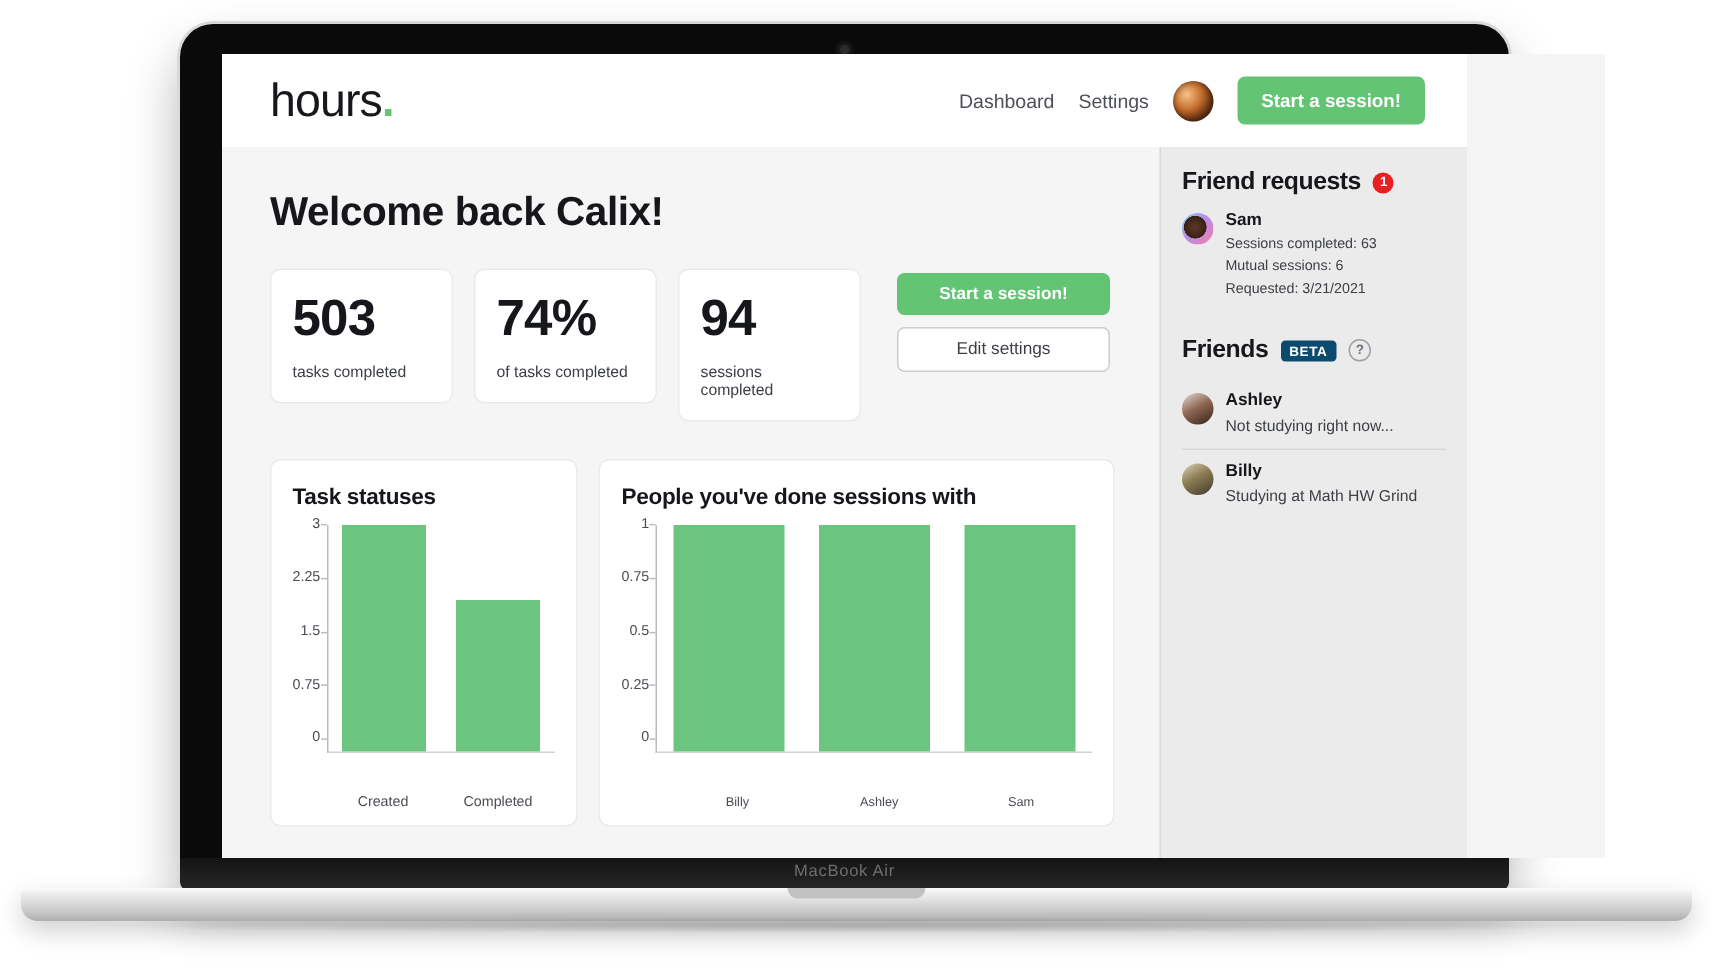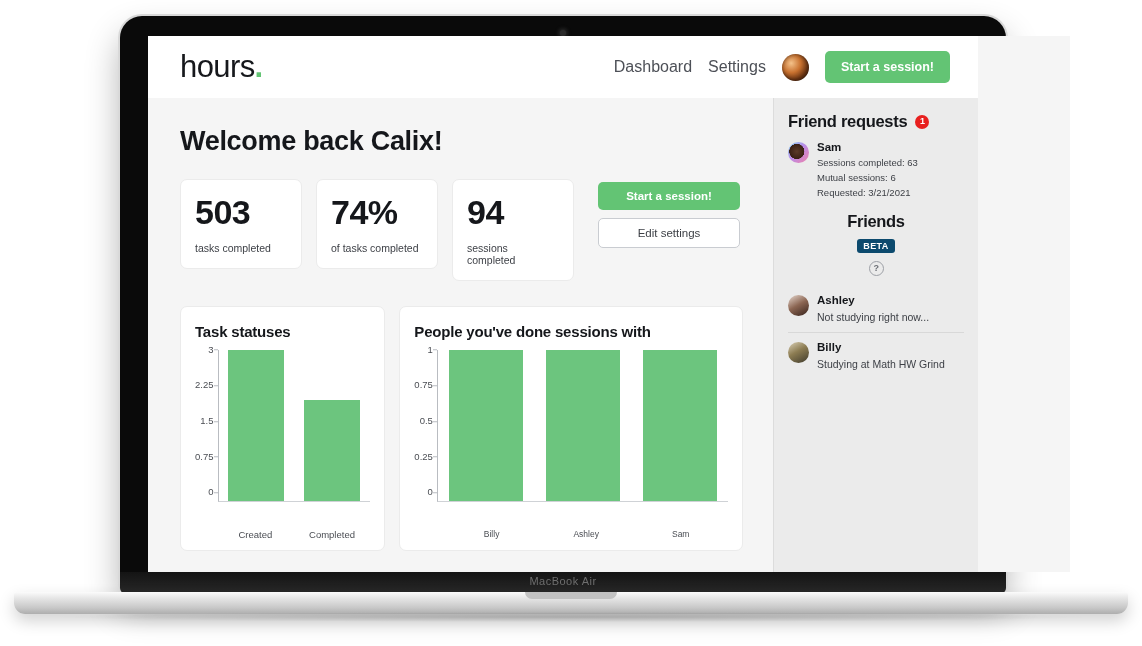--- a/index.html
+++ b/index.html
@@ -100,21 +100,21 @@
   }
   #brand-logo {
     font-size: 31px;
     letter-spacing: -0.6px;
     color: #16181c;
     font-weight: 400;
   }
   #brand-logo-dot { color: #63c474; font-weight: 700; }
   #header-nav { display: flex; align-items: center; gap: 16px; }
   .nav-link {
-    font-size: 16px;
+    font-size: 13px;
     color: #4d5057;
     text-decoration: none;
     cursor: pointer;
   }
   #header-avatar {
     width: 27px; height: 27px;
     border-radius: 50%;
     background:
       radial-gradient(circle at 34% 34%, #f4c28a 0%, #c8712f 38%, #6b3513 66%, #30170a 100%);
     box-shadow: inset 0 0 4px rgba(0,0,0,0.5);
@@ -331,21 +331,21 @@
     border: 1px solid #acaeb3;
     background: #ebebeb;
     border-radius: 12px;
     font-size: 10px;
     color: #2f3238;
     padding: 3px 11px;
     cursor: pointer;
     font-family: inherit;
   }
 
-  #friends-heading { margin-top: 14px; flex-direction: column; }
+  #friends-heading { margin-top: 26px; }
   .friend-row { padding: 8px 0 9px 0; border-bottom: 1px solid #d8d8d8; display: flex; gap: 8px; }
   .friend-row:last-child { border-bottom: none; }
   .friend-status { font-size: 10.5px; color: #3c3f45; margin-top: 5px; }
 </style>
 </head>
 <body>
 
 <div id="laptop-mockup">
   <div id="laptop-lid">
     <div id="laptop-webcam"></div>

